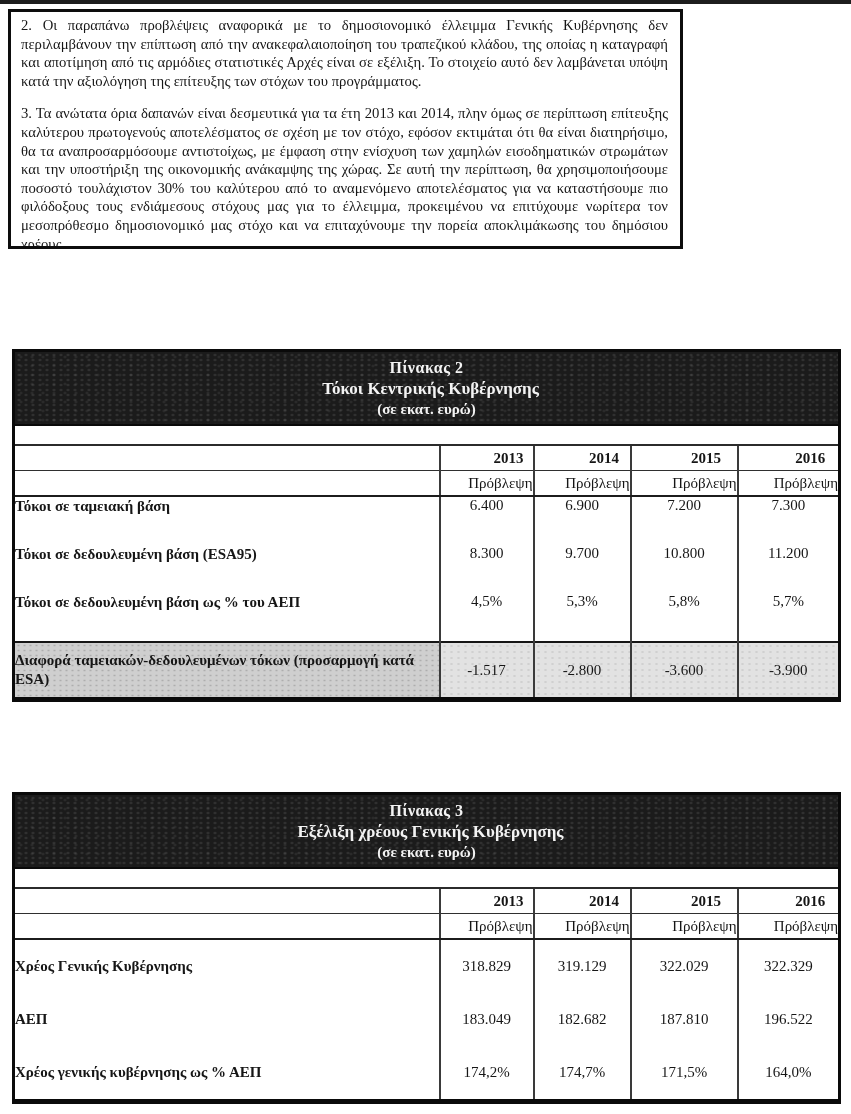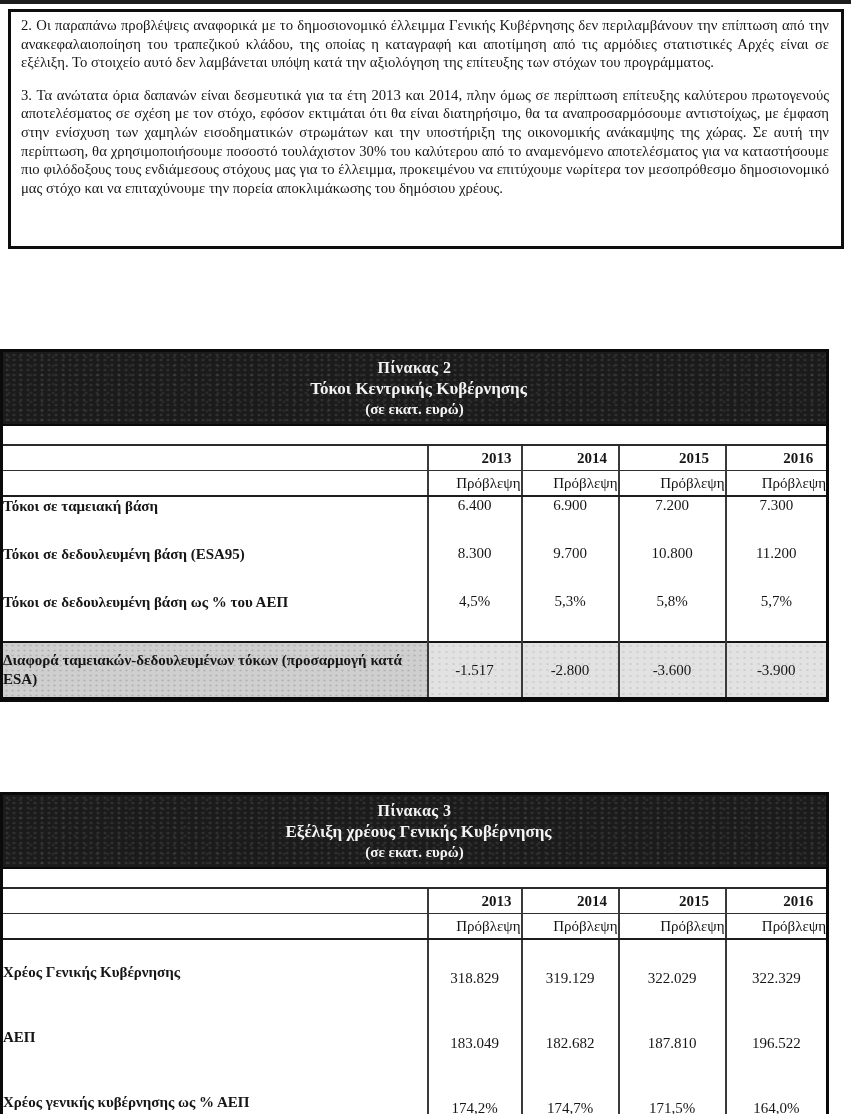--- a/index.html
+++ b/index.html
@@ -10,36 +10,36 @@
     font-family:"Liberation Serif",serif;
     color:#141414;
     overflow:hidden;
   }
   .top-strip{
     position:absolute;left:0;top:0;width:851px;height:4px;
     background:#1d1d1d;
   }
   
   .text-box{
-    position:absolute;left:8px;top:9px;width:836px;height:240px;
+    position:absolute;left:8px;top:9px;width:675px;height:240px;
     box-sizing:border-box;
     border:3px solid #0d0d0d;
     padding:4px 12px 4px 10px;
     overflow:hidden;
   }
   .text-box p{
     margin:0 0 14px 0;
     font-size:14.7px;
     line-height:18.6px;
     text-align:justify;
     color:#161616;
   }
   
   .doc-table{
-    position:absolute;left:0;width:826px;
+    position:absolute;left:12px;width:826px;
     border-collapse:collapse;table-layout:fixed;
     font-family:"Liberation Serif",serif;color:#161616;
   }
   .doc-table.t2{top:349px;}
   .doc-table.t3{top:792px;}
   .doc-table{border:3px solid #0a0a0a;border-bottom-width:5px;}
   .doc-table td{padding:0;overflow:hidden;}
   .title-cell{
     height:72px;
     background-color:#1b1b1b;
@@ -62,21 +62,21 @@
   .vl{border-left:2px solid #3a3a3a;}
   .data-row td{vertical-align:top;}
   .t2 .data-row td{height:48px;}
   .t3 .data-row td{height:53px;vertical-align:middle;}
   .row-label{
     font-weight:bold;font-size:15px;
     padding:3px 6px 0 8px;line-height:19px;
   }
   .t3 .row-label{padding-top:0;}
   .cell-value{text-align:center;font-size:15px;padding-top:3px;}
-  .t3 .cell-value{padding-top:12px;}
+  .t3 .cell-value{padding-top:0;}
   
   .gray-row td{
     height:54px;vertical-align:middle;
     border-top:2px solid #151515;
   }
   .gray-row .row-label{
     background-color:#cfcfcf;
     background-image:radial-gradient(rgba(0,0,0,0.16) 1px, transparent 1.4px);
     background-size:6px 5px;
     padding-top:0;

